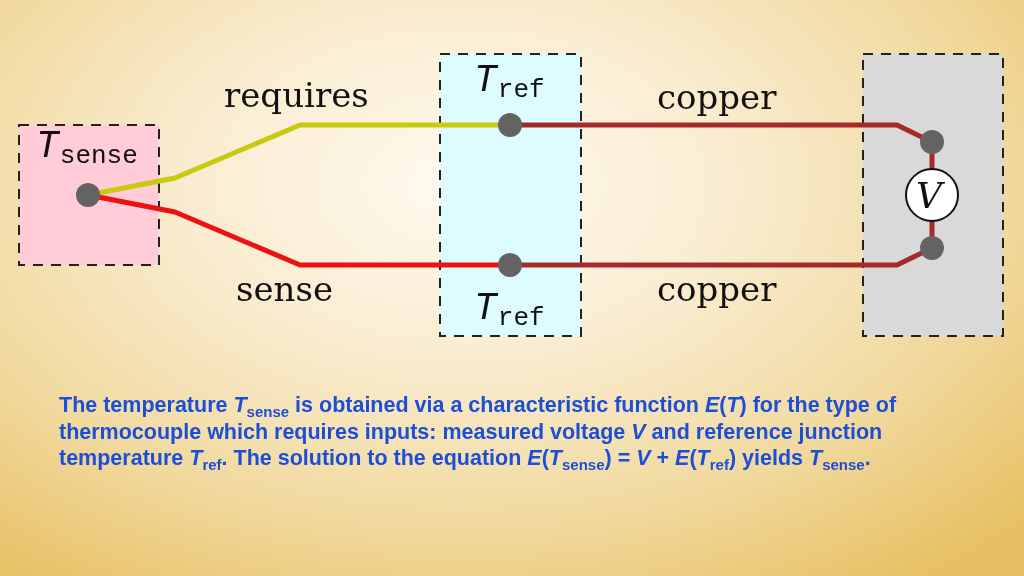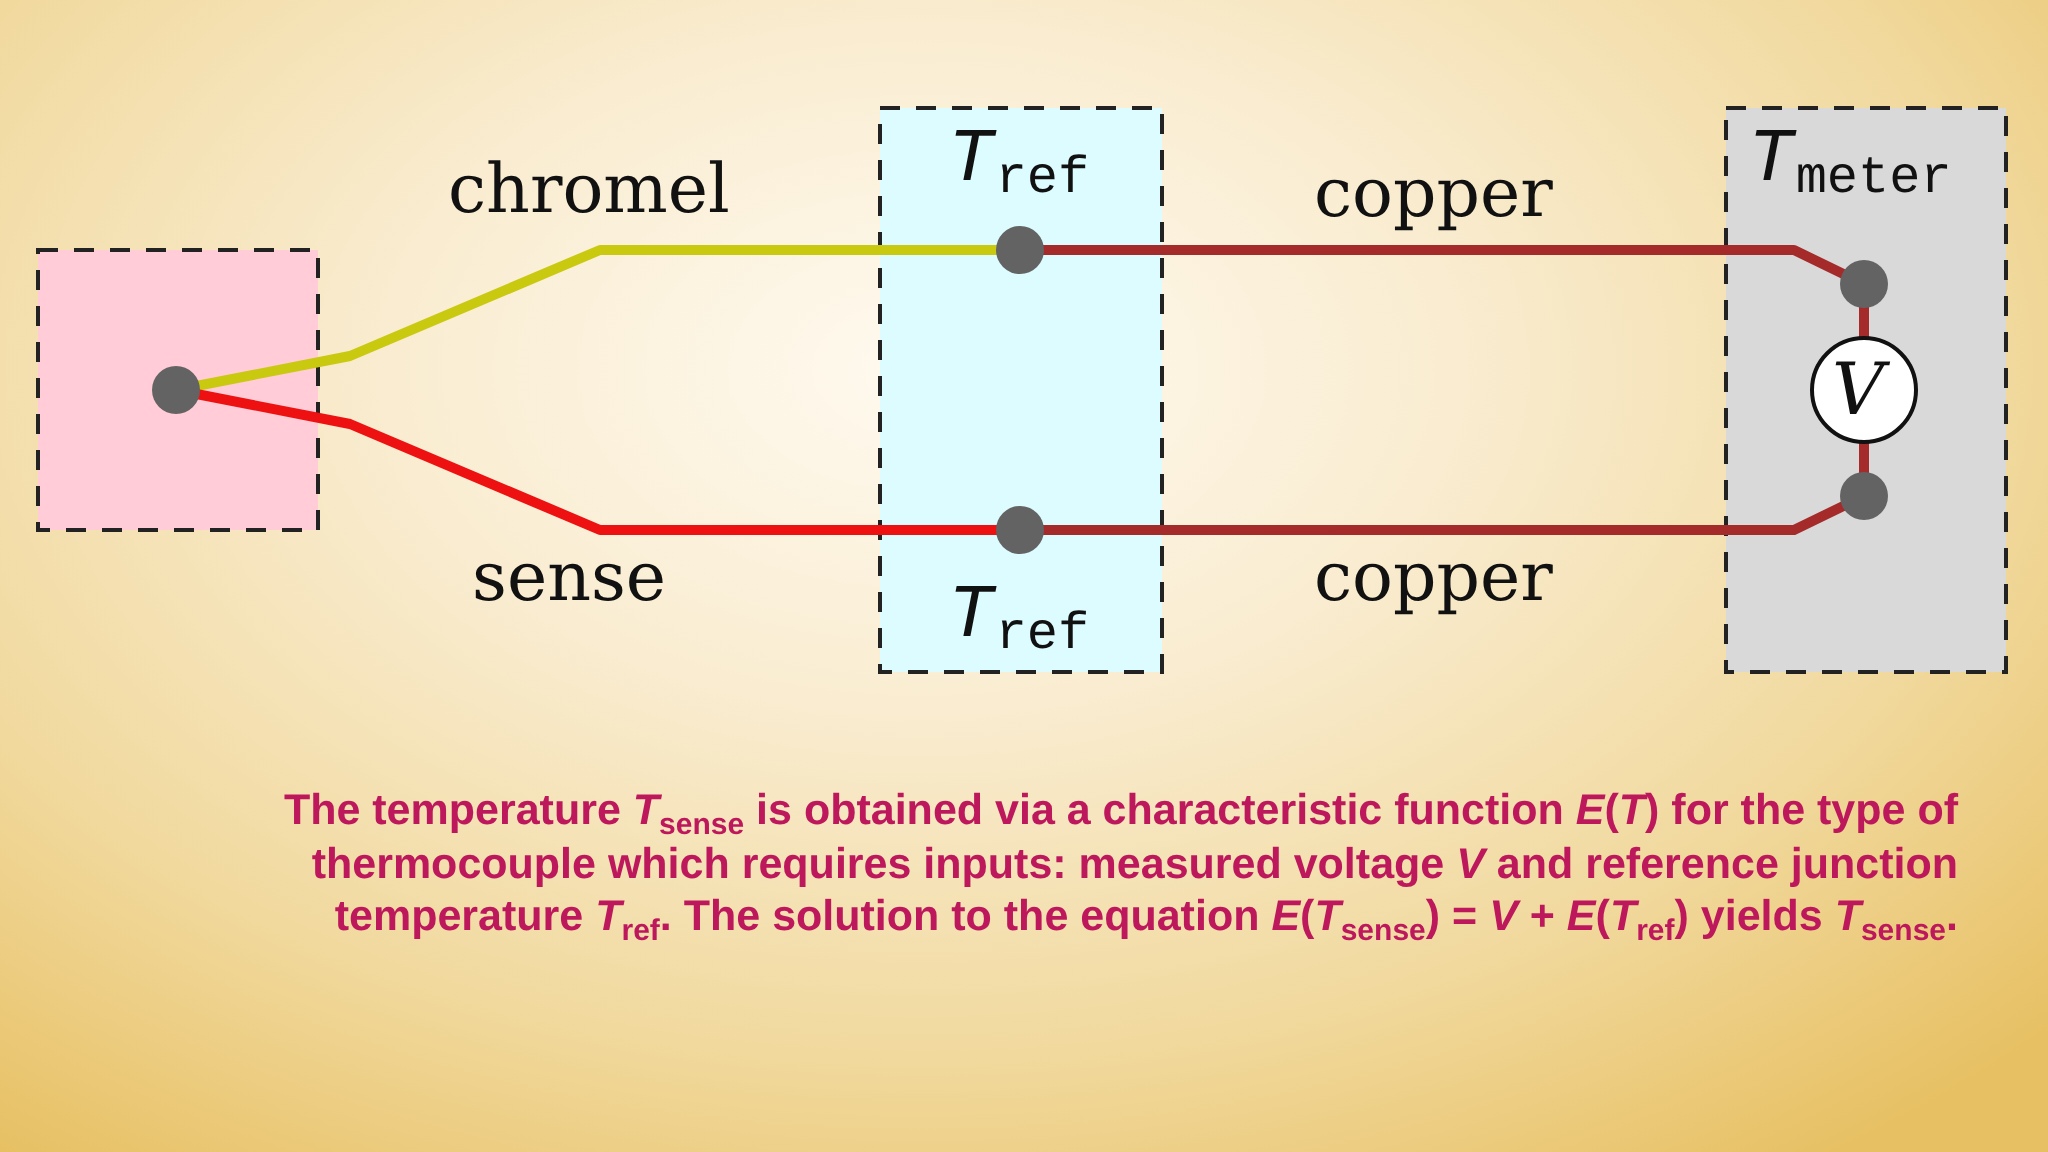--- a/index.html
+++ b/index.html
@@ -13,21 +13,21 @@
   .label {
     position: absolute; font-family: "DejaVu Serif", "Liberation Serif", serif;
     font-size: 34px; color: #111; line-height: 1; white-space: nowrap;
   }
   .tlabel { position: absolute; font-family: Liberation Mono, monospace; color: #111; line-height: 1; white-space: nowrap; }
   .tlabel .T { font-style: italic; font-size: 38px; }
   .tlabel .sub { font-size: 26px; position: relative; top: 6px; margin-left: 1px; }
   .caption {
     position: absolute; left: 59px; top: 392px; width: 920px;
     font-family: "Liberation Sans", sans-serif; font-weight: bold; font-size: 21.5px;
-    line-height: 26.5px; color: #be185d; text-align: right;
+    line-height: 26.5px; color: #1d4ed8;
   }
   .caption i { font-style: italic; }
   .caption sub { font-size: 15px; vertical-align: -5px; line-height: 0; }
 </style>
 </head>
 <body>
 
 <div class="diagram">
   <svg width="1024" height="360" viewBox="0 0 1024 360">
 
@@ -45,29 +45,29 @@
     <circle cx="510" cy="125" r="12" fill="#636363"></circle>
     <circle cx="510" cy="265" r="12" fill="#636363"></circle>
     <circle cx="932" cy="142" r="12" fill="#636363"></circle>
     <circle cx="932" cy="248" r="12" fill="#636363"></circle>
 
     <circle cx="932" cy="195" r="26" fill="#ffffff" stroke="#111" stroke-width="2"></circle>
   </svg>
 
   <span class="label" style="left:916px; top:178px; font-style:italic; font-size:36px;">V</span>
 
-  <span class="label" style="left:224px; top:78px;">chromel</span>
+  <span class="label" style="left:224px; top:78px;">requires</span>
   <span class="label" style="left:236px; top:272px;">sense</span>
   <span class="label" style="left:657px; top:80px;">copper</span>
   <span class="label" style="left:657px; top:272px;">copper</span>
 
+  <span class="tlabel" style="left:36px; top:128px;">
+    <span class="T">T</span><span class="sub">sense</span>
+  </span>
   <span class="tlabel" style="left:474px; top:62px;">
     <span class="T">T</span><span class="sub">ref</span>
   </span>
   <span class="tlabel" style="left:474px; top:290px;">
     <span class="T">T</span><span class="sub">ref</span>
   </span>
-  <span class="tlabel" style="left:874px; top:62px;">
-    <span class="T">T</span><span class="sub">meter</span>
-  </span>
 </div>
 
 <div class="caption"><span>The temperature </span><i>T</i><sub>sense</sub><span> is obtained via a characteristic function </span><i>E</i><span>(</span><i>T</i><span>) for the type of thermocouple which requires inputs: measured voltage </span><i>V</i><span> and reference junction temperature </span><i>T</i><sub>ref</sub><span>. The solution to the equation </span><i>E</i><span>(</span><i>T</i><sub>sense</sub><span>) = </span><i>V</i><span> + </span><i>E</i><span>(</span><i>T</i><sub>ref</sub><span>) yields </span><i>T</i><sub>sense</sub><span>.</span></div>
 
 </body></html>

